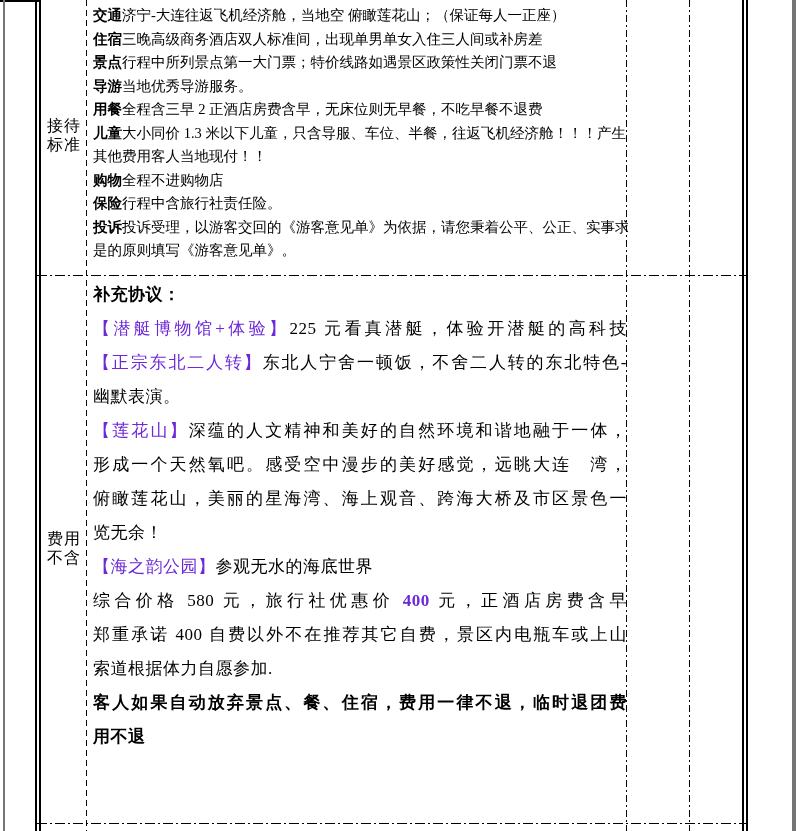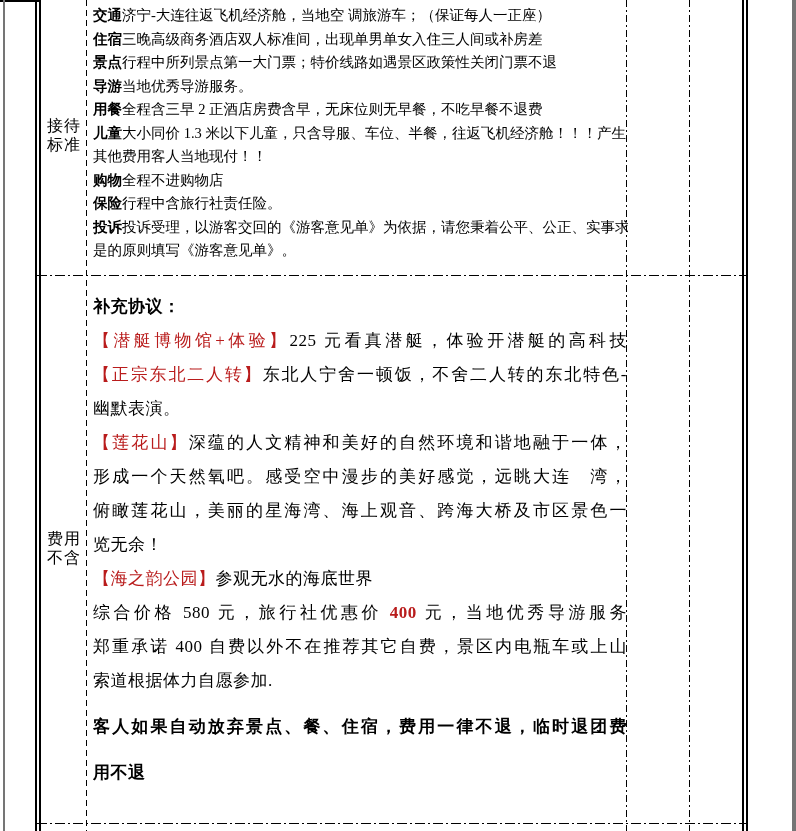--- a/index.html
+++ b/index.html
@@ -16,35 +16,35 @@
   .dashdot-v{width:1px;background:repeating-linear-gradient(180deg,#000 0 7px,transparent 7px 10px,#000 10px 12px,transparent 12px 15px);}
   .dashdot-h{height:1px;background:repeating-linear-gradient(90deg,#000 0 10px,transparent 10px 13px,#000 13px 15px,transparent 15px 18px);}
   
   .rowlabel{position:absolute;left:41px;width:46px;text-align:center;font-size:16px;line-height:19px;letter-spacing:1px;}
   
   .r1c{position:absolute;left:93px;top:4px;width:535px;font-size:14.5px;line-height:23.5px;}
   .r1c .line{white-space:nowrap;overflow:hidden;}
   .r2c{position:absolute;left:93px;top:278px;width:534px;font-size:17px;line-height:34px;letter-spacing:.5px;}
   .r2c .line{overflow:hidden;white-space:nowrap;}
   .r2c .line.j{white-space:normal;text-align:justify;text-align-last:justify;}
-  .b{font-weight:bold;margin-top:12px;}
-  .red{color:#b91c1c;}
+  .b{font-weight:bold;}
+  .red{color:#6d28d9;}
 </style>
 </head>
 <body>
 
 <div class="page">
 
   <div class="rowlabel" style="top:116px;">
     <div>接待</div>
     <div>标准</div>
   </div>
 
   <div class="r1c">
-    <div class="line"><span class="b">交通</span><span>济宁-大连往返飞机经济舱，当地空 调旅游车；（保证每人一正座）</span></div>
+    <div class="line"><span class="b">交通</span><span>济宁-大连往返飞机经济舱，当地空 俯瞰莲花山；（保证每人一正座）</span></div>
     <div class="line"><span class="b">住宿</span><span>三晚高级商务酒店双人标准间，出现单男单女入住三人间或补房差</span></div>
     <div class="line"><span class="b">景点</span><span>行程中所列景点第一大门票；特价线路如遇景区政策性关闭门票不退</span></div>
     <div class="line"><span class="b">导游</span><span>当地优秀导游服务。</span></div>
     <div class="line"><span class="b">用餐</span><span>全程含三早 2 正酒店房费含早，无床位则无早餐，不吃早餐不退费</span></div>
     <div class="line"><span class="b">儿童</span><span>大小同价 1.3 米以下儿童，只含导服、车位、半餐，往返飞机经济舱！！！产生</span></div>
     <div class="line"><span class="b"></span><span>其他费用客人当地现付！！</span></div>
     <div class="line"><span class="b">购物</span><span>全程不进购物店</span></div>
     <div class="line"><span class="b">保险</span><span>行程中含旅行社责任险。</span></div>
     <div class="line"><span class="b">投诉</span><span>投诉受理，以游客交回的《游客意见单》为依据，请您秉着公平、公正、实事求</span></div>
     <div class="line"><span class="b"></span><span>是的原则填写《游客意见单》。</span></div>
@@ -58,21 +58,21 @@
   <div class="r2c">
     <div class="line b"><span>补充协议：</span></div>
     <div class="line j"><span class="red">【潜艇博物馆+体验】</span><span>225 元看真潜艇，体验开潜艇的高科技</span></div>
     <div class="line j"><span class="red">【正宗东北二人转】</span><span>东北人宁舍一顿饭，不舍二人转的东北特色-</span></div>
     <div class="line"><span>幽默表演。</span></div>
     <div class="line j"><span class="red">【莲花山】</span><span>深蕴的人文精神和美好的自然环境和谐地融于一体，</span></div>
     <div class="line j"><span>形成一个天然氧吧。感受空中漫步的美好感觉，远眺大连　湾，</span></div>
     <div class="line j"><span>俯瞰莲花山，美丽的星海湾、海上观音、跨海大桥及市区景色一</span></div>
     <div class="line"><span>览无余！</span></div>
     <div class="line"><span class="red">【海之韵公园】</span><span>参观无水的海底世界</span></div>
-    <div class="line j"><span>综合价格 580 元，旅行社优惠价 </span><span class="red b">400</span><span> 元，当地优秀导游服务</span></div>
+    <div class="line j"><span>综合价格 580 元，旅行社优惠价 </span><span class="red b">400</span><span> 元，正酒店房费含早</span></div>
     <div class="line j"><span>郑重承诺 400 自费以外不在推荐其它自费，景区内电瓶车或上山</span></div>
     <div class="line"><span>索道根据体力自愿参加.</span></div>
     <div class="line b j"><span>客人如果自动放弃景点、餐、住宿，费用一律不退，临时退团费</span></div>
     <div class="line b"><span>用不退</span></div>
   </div>
 
   <div class="h solid" style="left:0;top:0;width:40px;height:2px;"></div>
   <div class="v gray" style="left:3px;width:2px;"></div>
   <div class="v solid" style="left:35px;width:2px;"></div>
   <div class="v solid" style="left:39px;width:2px;"></div>

